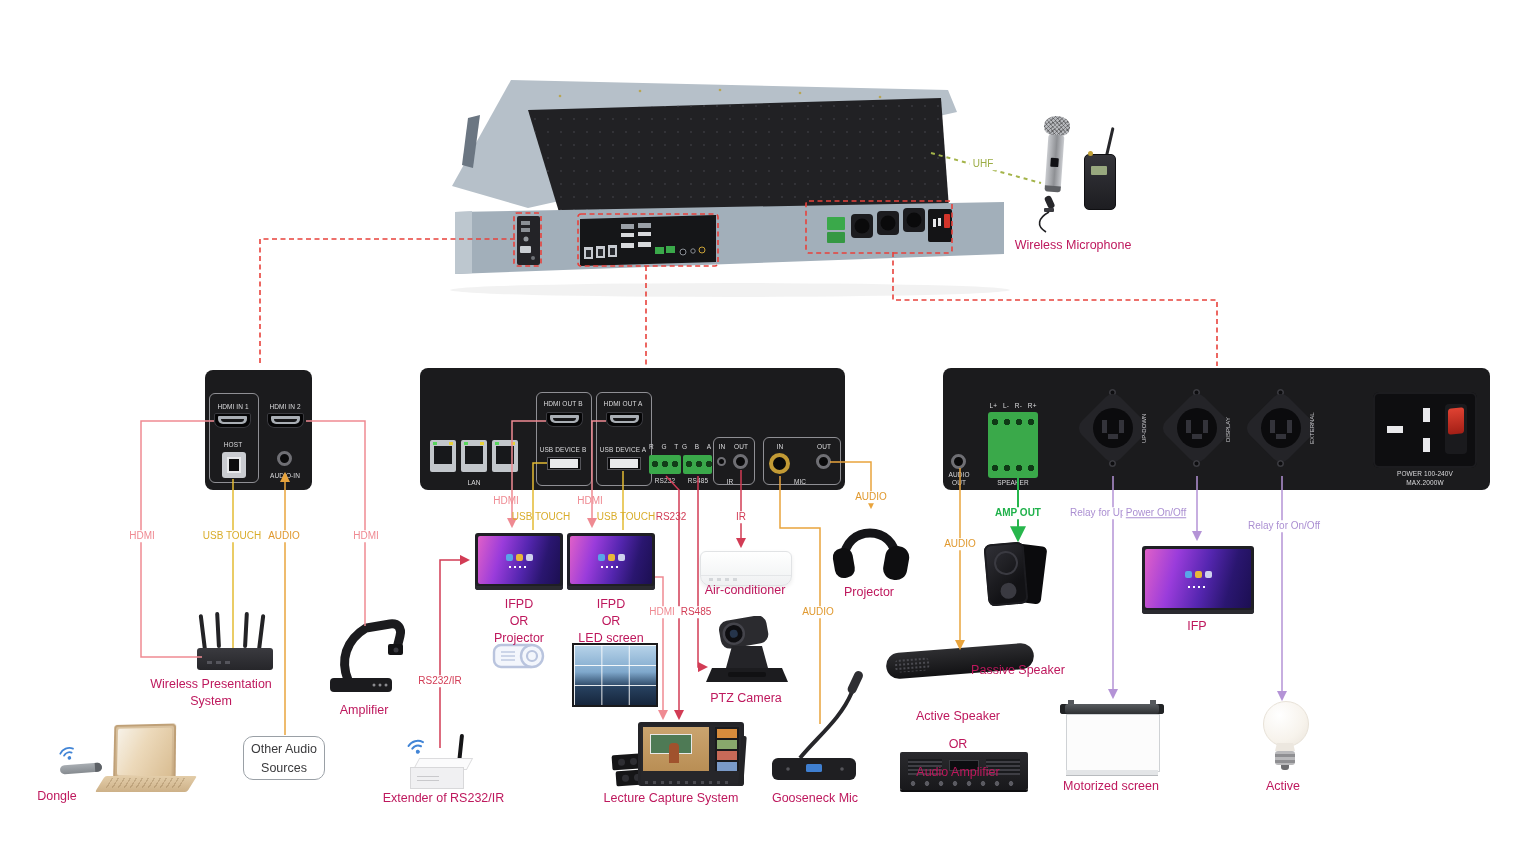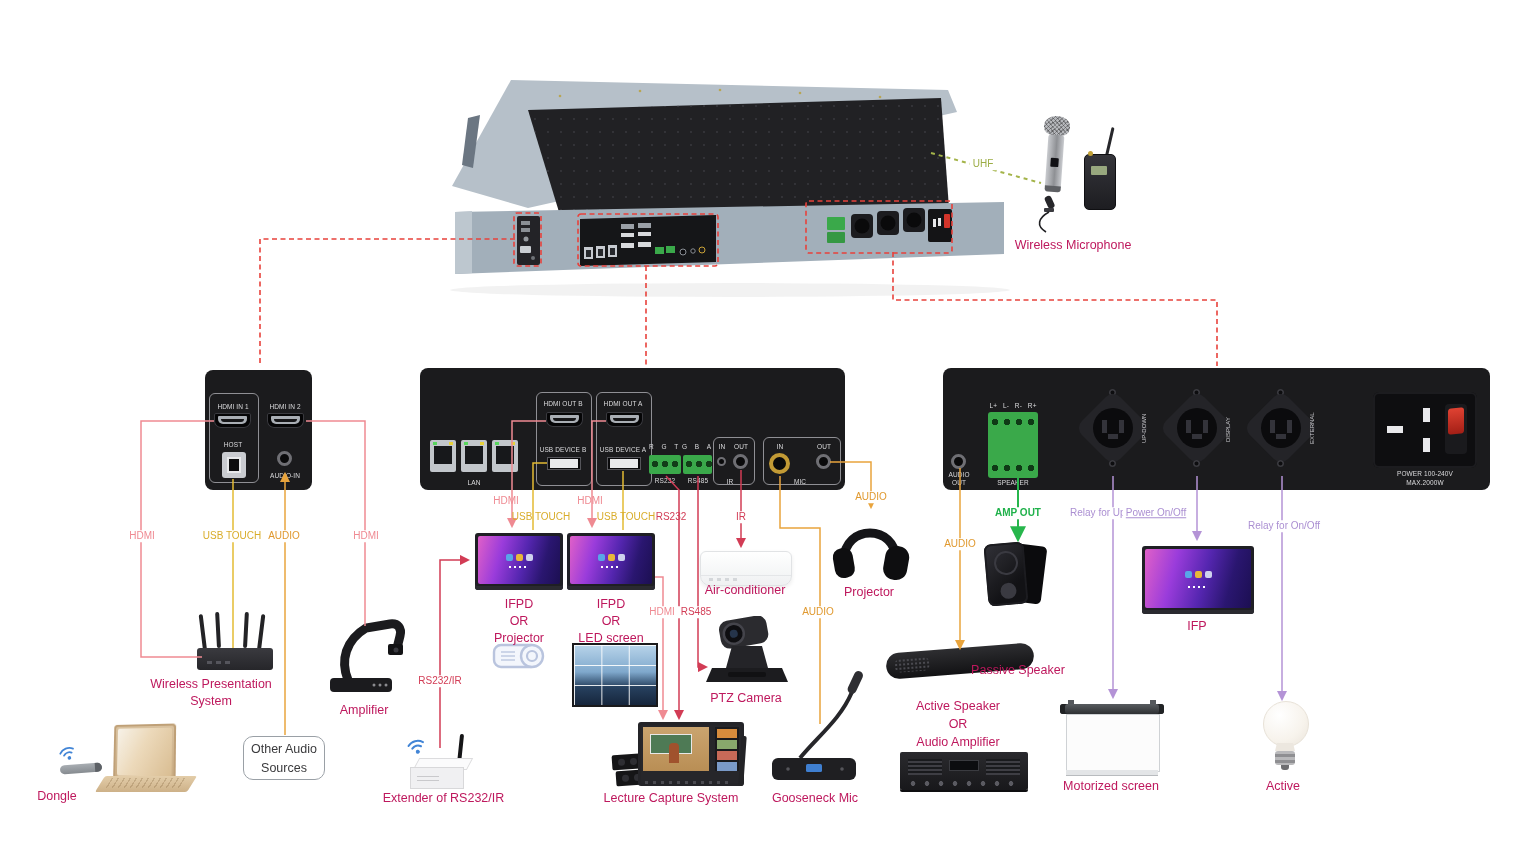--- a/index.html
+++ b/index.html
@@ -59,21 +59,21 @@
 
   
   .clabel{position:absolute;z-index:6;font-size:10px;transform:translate(-50%,-50%);white-space:nowrap;background:#fff;padding:0 3px;line-height:1.15;}
   .nobg{background:transparent;padding:0;}
   .c-hdmi{color:#ef8a92}.c-usb{color:#d9ad2b}.c-audio{color:#e0992f}.c-ser{color:#d23c55}
   .c-amp{color:#1fb14a;font-weight:700}.c-relay{color:#ab8fd2}.c-uhf{color:#9cad45}
 
   
   .dlabel{position:absolute;z-index:6;font-size:12.5px;color:#be185d;text-align:center;line-height:1.35;}
   .dlabel span{display:block;}
-  .lh17 span{line-height:17px;} .lh18 span{line-height:18px;}
+  .lh17 span{line-height:17px;} .lh18 span{line-height:18px;margin-top:10px;}
 
   
   .dev{position:absolute;z-index:2;}
   .ifpd{width:88px;height:57px;background:#1f1f24;border-radius:3px;box-shadow:inset 0 -4px 0 #2a2a30;}
   .ifpd .scr{position:absolute;left:3px;top:3px;right:3px;bottom:6px;border-radius:2px;
     background:linear-gradient(105deg,#e060c8 0%,#9a3cdb 28%,#5526b0 55%,#2a1670 78%,#1c0f52 100%);}
   .ifpd .scr::before{content:"";position:absolute;left:50%;top:38%;width:7px;height:7px;margin-left:-13px;border-radius:2px;
     background:#58a6e8;box-shadow:10px 0 0 #e8b83a,20px 0 0 #cfd2ee;}
   .ifpd .scr::after{content:"";position:absolute;left:50%;top:62%;width:20px;height:2px;margin-left:-10px;
     background:repeating-linear-gradient(90deg,#fff 0 2px,transparent 2px 5px);}

